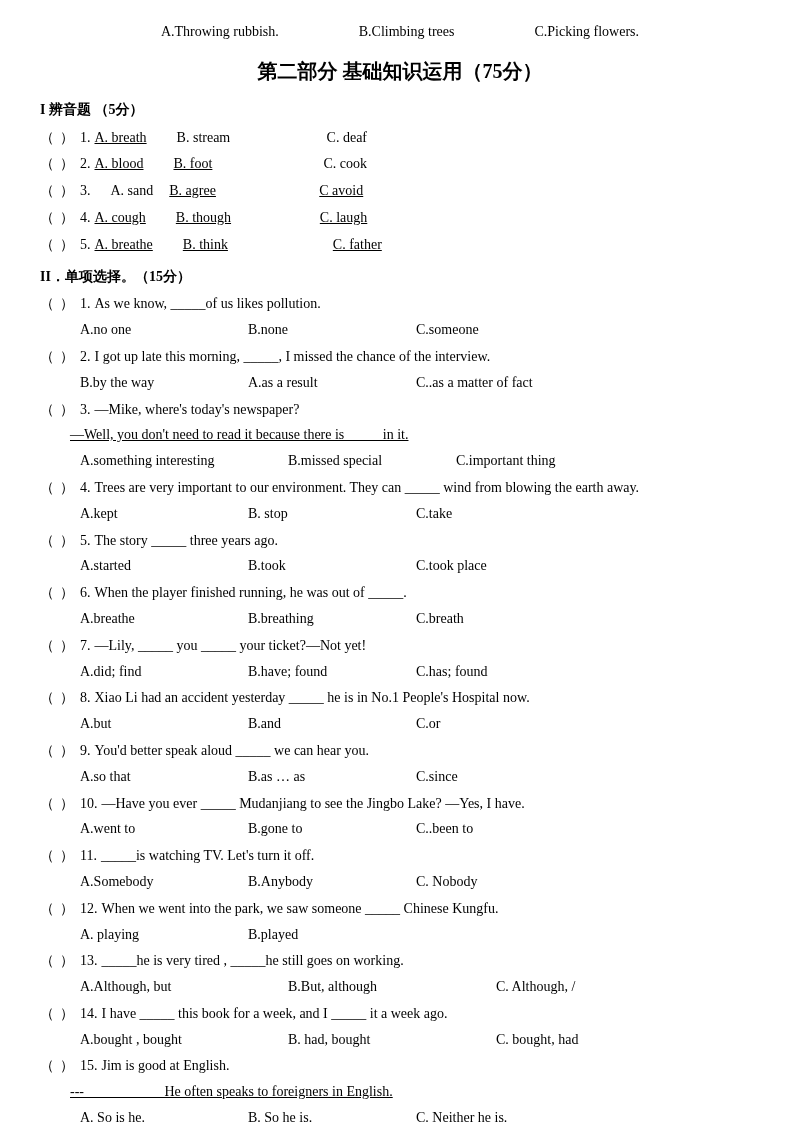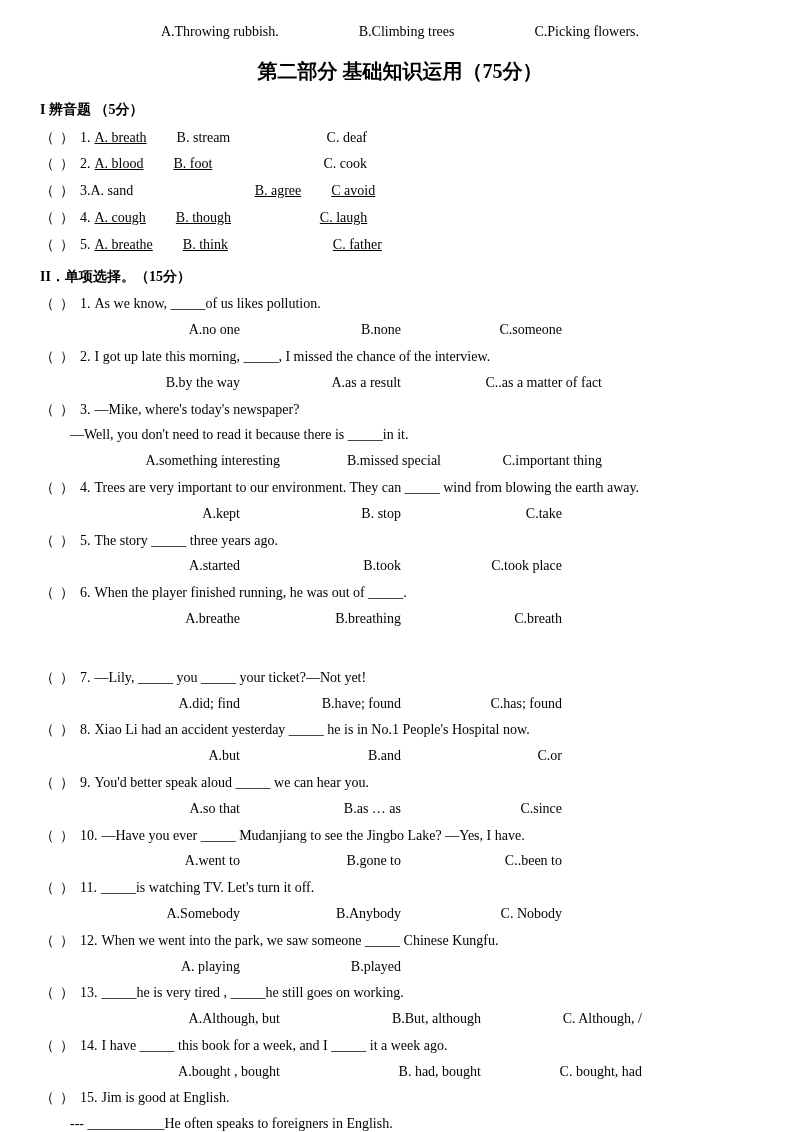--- a/index.html
+++ b/index.html
@@ -11,24 +11,24 @@
       width: 800px;
       min-height: 1132px;
       padding: 20px 40px;
       line-height: 1.7;
     }
     .underline { text-decoration: underline; }
     .section-title { font-size: 14px; font-weight: bold; margin: 8px 0 4px 0; }
     .part-header { text-align: center; font-size: 20px; font-weight: bold; margin: 6px 0 10px 0; }
     .item-row { display: flex; align-items: baseline; margin: 2px 0; }
     .paren-bracket { min-width: 20px; display: inline-block; }
-    .options-row { display: flex; gap: 1px; margin: 2px 0 2px 40px; text-align: right; }
+    .options-row { display: flex; gap: 8px; margin: 2px 0 2px 40px; }
     .option { min-width: 160px; }
     .option-wide { min-width: 200px; }
-    .indent1 { padding-left: 30px; }
+    .indent1 { padding-left: 30px; text-decoration: underline; }
     .top-options { display: flex; justify-content: center; gap: 80px; margin-bottom: 10px; font-size: 14px; }
     .q-block { margin: 3px 0; }
   </style>
 </head>
 <body>
 
 <div class="top-options">
   <span>A.Throwing rubbish.</span>
   <span>B.Climbing trees</span>
   <span>C.Picking flowers.</span>
@@ -53,22 +53,22 @@
   <span>2.</span>
   <span style="margin-left:4px;"><span class="underline">A. blood</span></span>
   <span style="min-width:120px; margin-left:30px;"><span class="underline">B.  foot</span></span>
   <span style="margin-left:30px;">C. cook</span>
 </div>
 
 <div class="item-row q-block">
   <span class="paren-bracket">（</span>
   <span class="paren-bracket">）</span>
   <span>3.</span>
-  <span style="margin-left:0;">A. sand</span>
-  <span style="min-width:120px; margin-left:48px;text-align:right;"><span class="underline">B. agree</span></span>
+  <span style="margin-left:20px;">A. sand</span>
+  <span style="min-width:120px; margin-left:16px;"><span class="underline">B. agree</span></span>
   <span style="margin-left:30px;"><span class="underline">C avoid</span></span>
 </div>
 
 <div class="item-row q-block">
   <span class="paren-bracket">（</span>
   <span class="paren-bracket">）</span>
   <span>4.</span>
   <span style="margin-left:4px;"><span class="underline">A. cough</span></span>
   <span style="min-width:120px; margin-left:30px;"><span class="underline">B. though</span></span>
   <span style="margin-left:24px;"><span class="underline">C. laugh</span></span>
@@ -168,21 +168,21 @@
     <span class="option">B.breathing</span>
     <span class="option">C.breath</span>
   </div>
 </div>
 
 <div class="q-block">
   <div class="item-row">
     <span class="paren-bracket">（</span>
     <span class="paren-bracket">）</span>
     <span>7.</span>
-    <span style="margin-left:4px;margin-top:32px;">—Lily, _____ you _____ your ticket?—Not yet!</span>
+    <span style="margin-left:4px;">—Lily, _____ you _____ your ticket?—Not yet!</span>
   </div>
   <div class="options-row">
     <span class="option">A.did; find</span>
     <span class="option">B.have; found</span>
     <span class="option">C.has; found</span>
   </div>
 </div>
 
 <div class="q-block">
   <div class="item-row">

